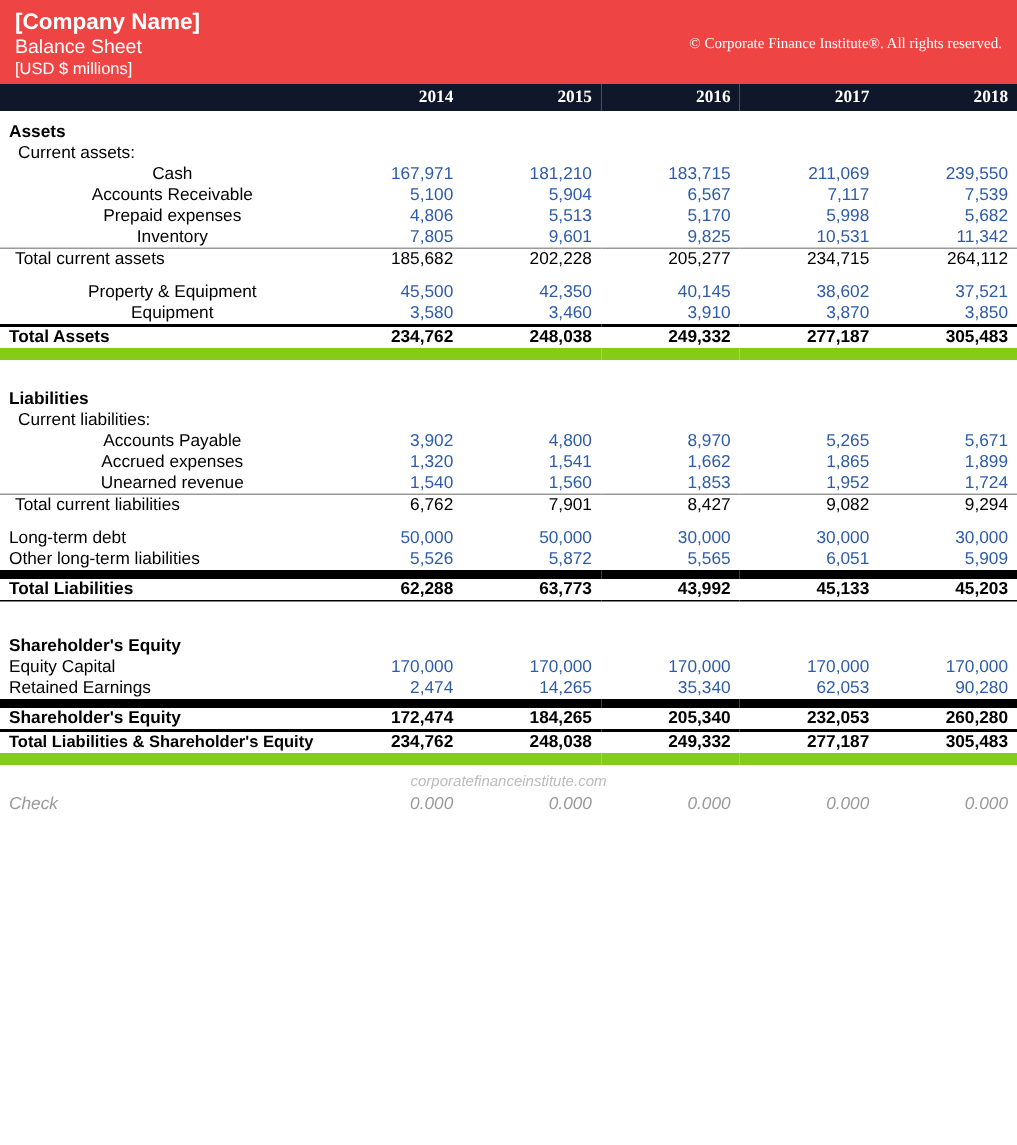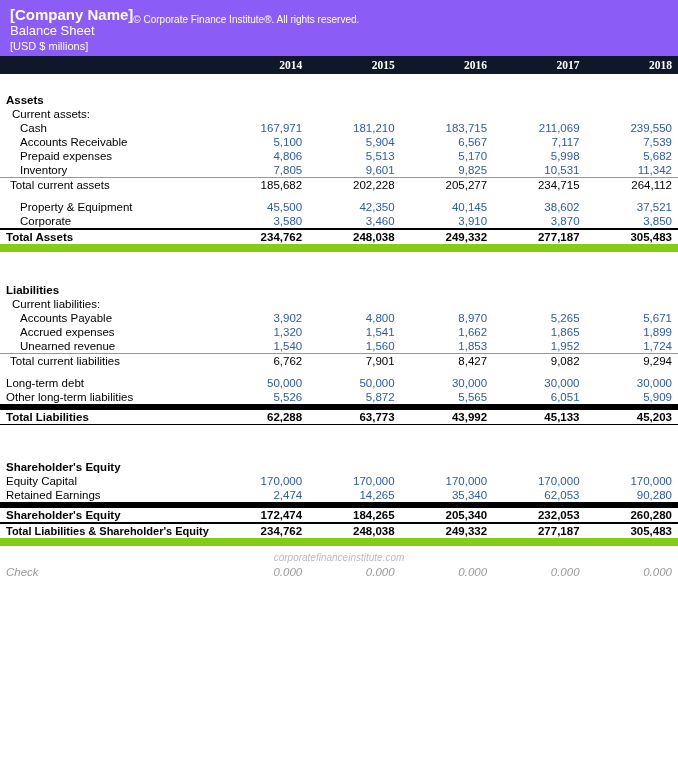--- a/index.html
+++ b/index.html
@@ -3,43 +3,45 @@
   <meta charset="utf-8">
   <style>
     * { margin: 0; padding: 0; box-sizing: border-box; }
     body {
       font-family: Arial, sans-serif;
       font-size: 12px;
       background: #fff;
       width: 678px;
     }
     .header {
-      background: #8b5cf6;
+      background: #ef4444;
       color: #fff;
       padding: 6px 10px 4px 10px;
       display: flex;
+      justify-content: space-between;
       align-items: flex-start;
     }
     .header-left .company-name {
       font-size: 15px;
       font-weight: bold;
     }
     .header-left .sheet-title {
       font-size: 13px;
       font-weight: normal;
     }
     .header-left .currency {
       font-size: 11px;
       margin-top: 2px;
     }
     .header-right {
       font-size: 10px;
       text-align: right;
       white-space: nowrap;
-      margin-top: 8px;
+      margin-top: 18px;
+      font-family: Liberation Serif, serif;
     }
     table {
       width: 100%;
       border-collapse: collapse;
     }
     th, td {
       padding: 1px 6px;
       font-size: 11.5px;
     }
     .col-label { width: 210px; }
@@ -48,28 +50,28 @@
       background: #0f172a;
       color: #fff;
       text-align: right;
       font-weight: bold;
       padding: 3px 6px;
       font-family: Liberation Serif, serif;
     }
     thead th.col-label { text-align: left; }
     tr.section-header td {
       font-weight: bold;
-      padding-top: 20px;
+      padding-top: 8px;
       padding-bottom: 1px;
     }
     tr.sub-header td {
       padding-top: 1px;
       padding-left: 12px;
     }
-    tr.indent td.label { padding-left: 20px; }
+    tr.indent td.label { padding-left: 20px; text-align: center; }
     .blue { color: #2e5ba8; }
     .black { color: #000; }
     tr.total-row td {
       font-weight: bold;
       border-top: 6px solid #000000;
       border-bottom: 1px solid #000;
     }
     tr.total-row-double td {
       font-weight: bold;
       border-top: 2px solid #000;
@@ -167,21 +169,21 @@
       </tr>
     <tr class="indent">
       <td class="label">Property &amp; Equipment</td>
       <td class="col-year blue">45,500</td>
       <td class="col-year blue">42,350</td>
       <td class="col-year blue">40,145</td>
       <td class="col-year blue">38,602</td>
       <td class="col-year blue">37,521</td>
     </tr>
     <tr class="indent">
-      <td class="label">Corporate</td>
+      <td class="label">Equipment</td>
       <td class="col-year blue">3,580</td>
       <td class="col-year blue">3,460</td>
       <td class="col-year blue">3,910</td>
       <td class="col-year blue">3,870</td>
       <td class="col-year blue">3,850</td>
     </tr>
     <tr class="total-row-double">
       <td class="label">Total Assets</td>
       <td class="col-year">234,762</td>
       <td class="col-year">248,038</td>

